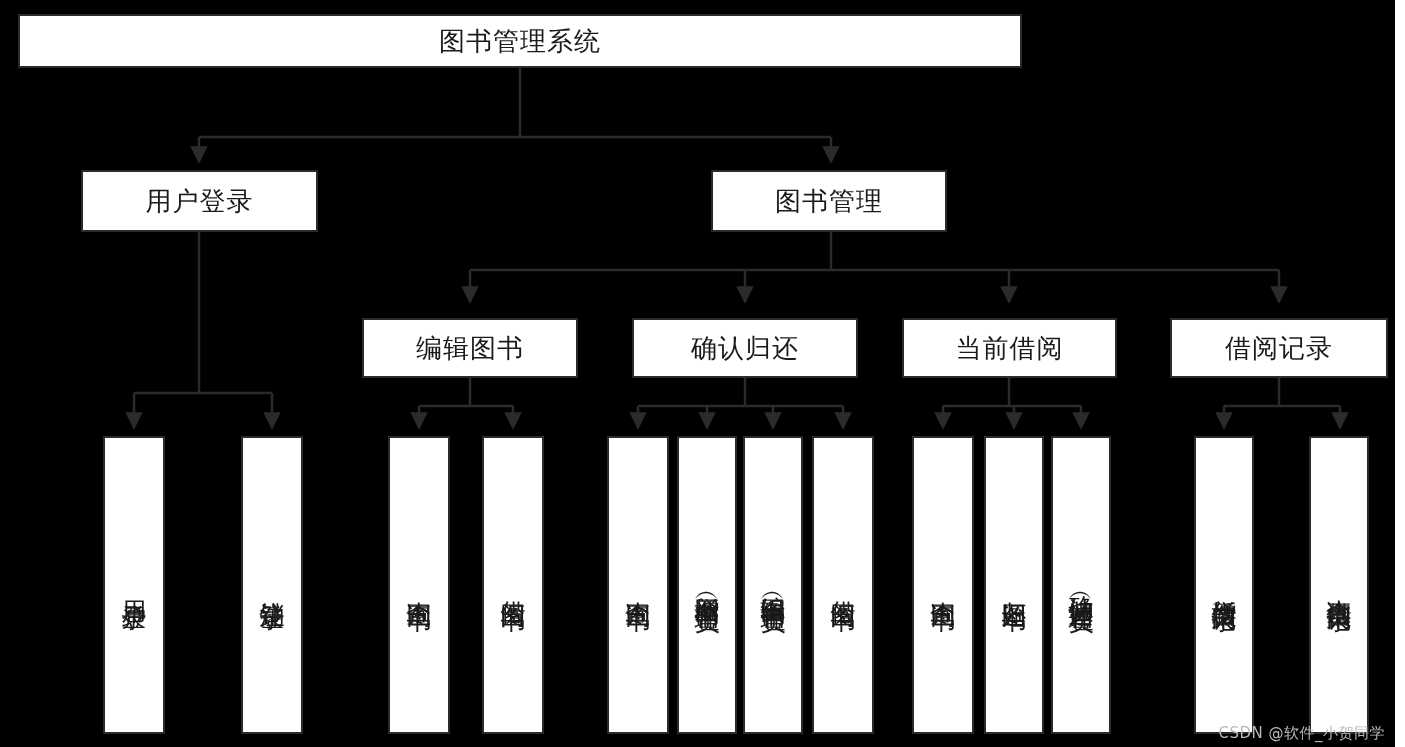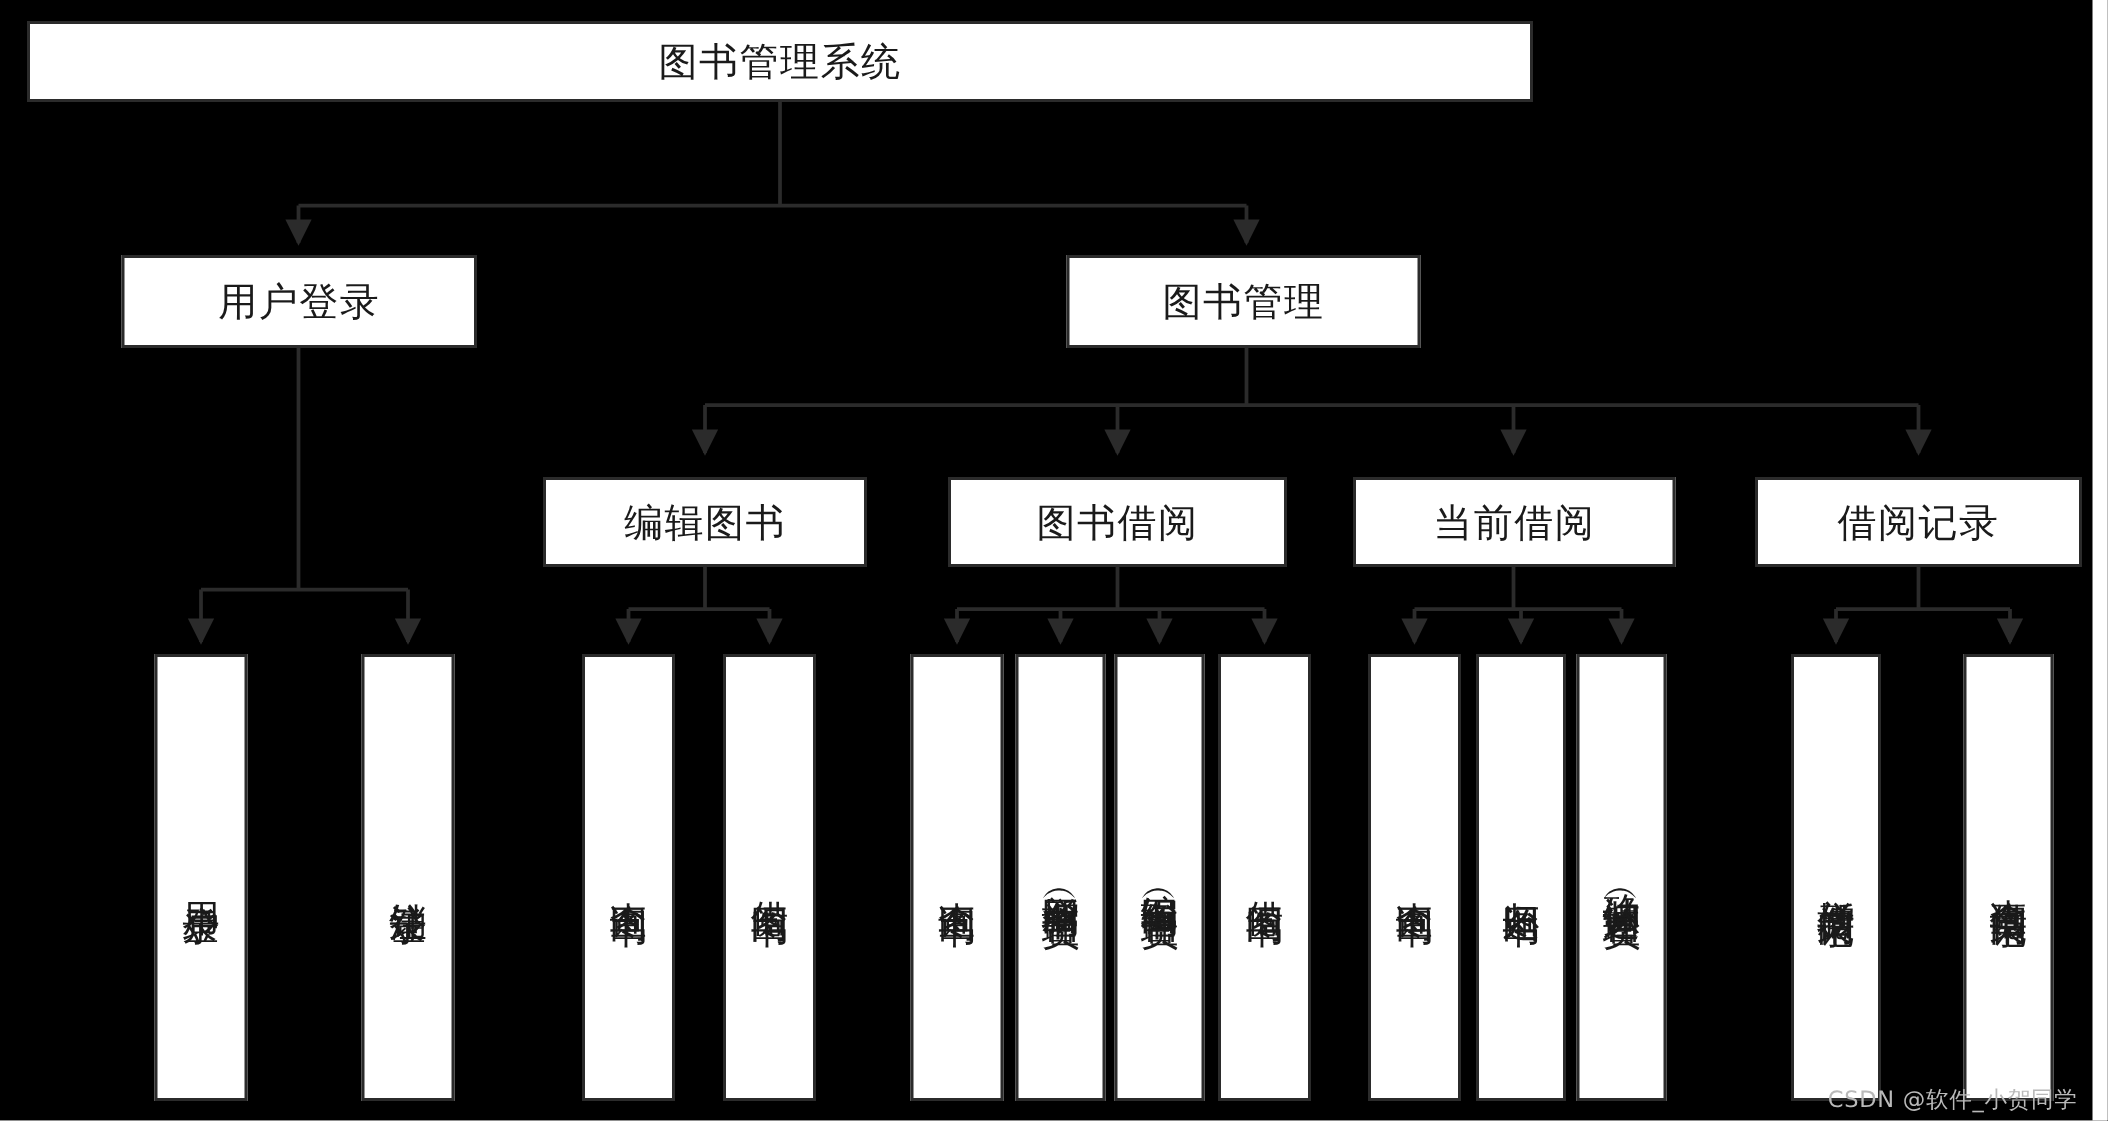--- a/index.html
+++ b/index.html
@@ -132,21 +132,21 @@
     <span class="label">用户登录</span>
   </div>
   <div class="node horiz" style="left:711px; top:170px; width:236px; height:62px;">
     <span class="label">图书管理</span>
   </div>
 
   <div class="node horiz" style="left:362px; top:318px; width:216px; height:60px;">
     <span class="label">编辑图书</span>
   </div>
   <div class="node horiz" style="left:632px; top:318px; width:226px; height:60px;">
-    <span class="label">图书借阅</span>
+    <span class="label">确认归还</span>
   </div>
   <div class="node horiz" style="left:1170px; top:318px; width:218px; height:60px;">
     <span class="label">借阅记录</span>
   </div>
   <div class="node horiz" style="left:902px; top:318px; width:215px; height:60px;">
     <span class="label">当前借阅</span>
   </div>
 
   <div class="node vert" style="left:103px; top:436px; width:62px; height:298px;">
     <span class="label">用户登录</span>

